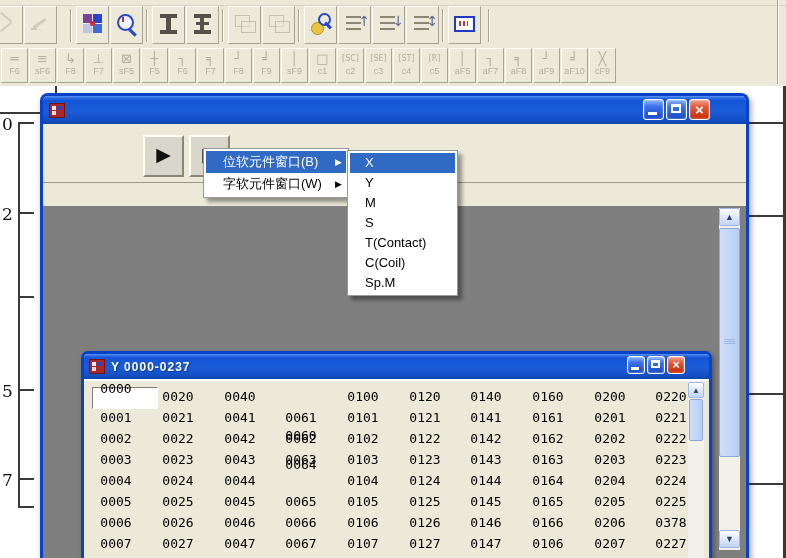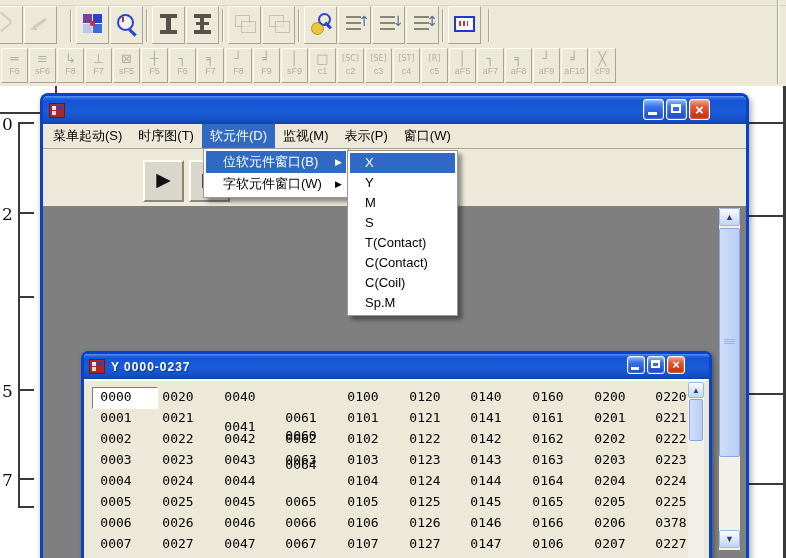--- a/index.html
+++ b/index.html
@@ -360,28 +360,20 @@
           <span class="min-glyph"></span>
         </span>
       <span class="cap">
           <span class="max-glyph"></span>
         </span>
       <span class="cap close">
           <span class="x-glyph">×</span>
         </span>
     </span>
   </div>
-  <div id="mon-menubar">
-      <span class="menu-item">菜单起动(S)</span>
-      <span class="menu-item">时序图(T)</span>
-      <span class="menu-item active">软元件(D)</span>
-      <span class="menu-item">监视(M)</span>
-      <span class="menu-item">表示(P)</span>
-      <span class="menu-item">窗口(W)</span>
-    </div>
   <div id="mon-toolbar">
     <span class="play-btn" style="left:100px;"><span>▶</span></span>
     <span class="play-btn" style="left:146px;"><span>▶</span></span>
   </div>
   <div id="mon-client">
 
     <div id="y-window">
       <div id="y-titlebar">
         <span class="win-ico">
             <i></i>
@@ -395,33 +387,33 @@
               <span class="max-glyph"></span>
             </span>
           <span class="cap small close">
               <span class="x-glyph">×</span>
             </span>
         </span>
       </div>
       <div id="y-client">
         <div id="sel-box"></div>
         <div id="grid-cells">
-            <div class="grid-cell" style="left: 3px; top: 8px;">0000</div>
+            <div class="grid-cell" style="left: 3px; top: 0;">0000</div>
             <div class="grid-cell" style="left: 65px; top: 8px;">0020</div>
             <div class="grid-cell" style="left: 127px; top: 8px;">0040</div>
             <div class="grid-cell" style="left: 188px; top: 8px; margin-top: 39px;">0060</div>
             <div class="grid-cell" style="left: 250px; top: 8px;">0100</div>
             <div class="grid-cell" style="left: 312px; top: 8px;">0120</div>
             <div class="grid-cell" style="left: 373px; top: 8px;">0140</div>
             <div class="grid-cell" style="left: 435px; top: 8px;">0160</div>
             <div class="grid-cell" style="left: 497px; top: 8px;">0200</div>
             <div class="grid-cell" style="left: 558px; top: 8px;">0220</div>
             <div class="grid-cell" style="left: 3px; top: 29px;">0001</div>
             <div class="grid-cell" style="left: 65px; top: 29px;">0021</div>
-            <div class="grid-cell" style="left: 127px; top: 29px; margin-top: 9px;">0041</div>
+            <div class="grid-cell" style="left: 127px; top: 29px;">0041</div>
             <div class="grid-cell" style="left: 188px; top: 29px;">0061</div>
             <div class="grid-cell" style="left: 250px; top: 29px;">0101</div>
             <div class="grid-cell" style="left: 312px; top: 29px;">0121</div>
             <div class="grid-cell" style="left: 373px; top: 29px;">0141</div>
             <div class="grid-cell" style="left: 435px; top: 29px;">0161</div>
             <div class="grid-cell" style="left: 497px; top: 29px;">0201</div>
             <div class="grid-cell" style="left: 558px; top: 29px;">0221</div>
             <div class="grid-cell" style="left: 3px; top: 50px;">0002</div>
             <div class="grid-cell" style="left: 65px; top: 50px;">0022</div>
             <div class="grid-cell" style="left: 127px; top: 50px;">0042</div>
@@ -512,16 +504,15 @@
 <div class="popup" id="dropdown" style="left:203px;top:148px;width:140px;">
     <div class="popup-item hl"><span>位软元件窗口(B)</span><span class="sub-arrow">▶</span></div>
     <div class="popup-item"><span>字软元件窗口(W)</span><span class="sub-arrow">▶</span></div>
   </div>
 <div class="popup" id="submenu" style="left:347px;top:150px;width:105px;">
     <div class="popup-item hl">X</div>
     <div class="popup-item">Y</div>
     <div class="popup-item">M</div>
     <div class="popup-item">S</div>
     <div class="popup-item">T(Contact)</div>
-    <div class="popup-item">C(Contact)</div>
     <div class="popup-item">C(Coil)</div>
     <div class="popup-item">Sp.M</div>
   </div>
 
 </body></html>

